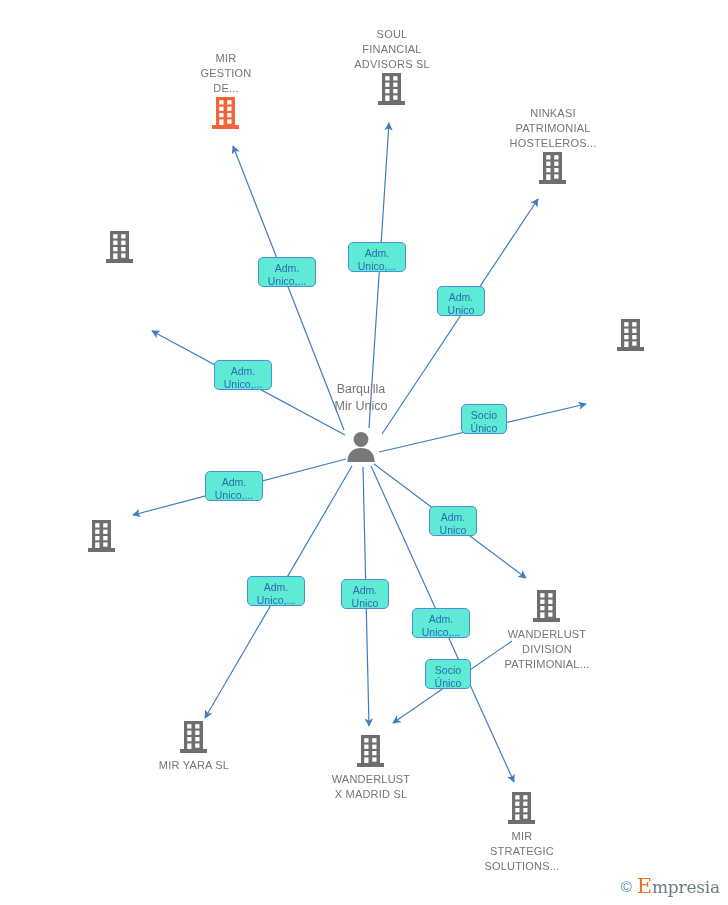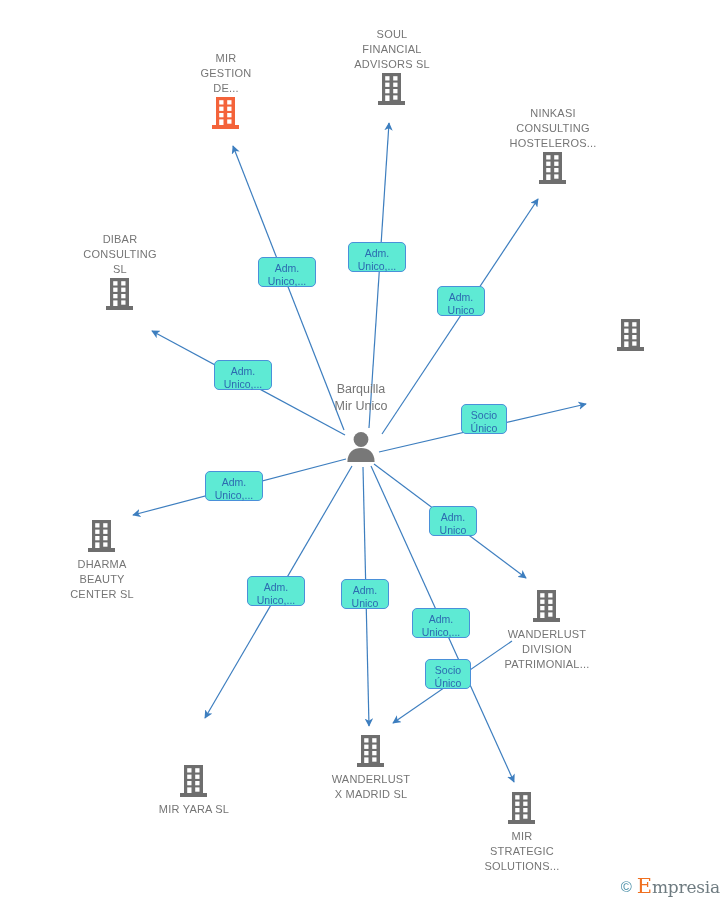--- a/index.html
+++ b/index.html
@@ -149,39 +149,36 @@
           <rect x="8.2" y="10.6" width="4.3" height="4.3" fill="#fff"></rect>
           <rect x="16.2" y="10.6" width="4.3" height="4.3" fill="#fff"></rect>
           <rect x="8.2" y="17" width="4.3" height="4.3" fill="#fff"></rect>
           <rect x="16.2" y="17" width="4.3" height="4.3" fill="#fff"></rect>
           <rect x="8.2" y="23.4" width="4.3" height="5.6" fill="#fff"></rect>
           <rect x="16.2" y="23.4" width="4.3" height="4.3" fill="#fff"></rect>
         </svg></div>
     </div>
     <div class="node above" style="left: 553px; top: 104px;">
       <div class="node-label">NINKASI
-CONSULTING
+PATRIMONIAL
 HOSTELEROS...</div>
       <div class="node-icon"><svg width="30" height="34" viewBox="0 0 30 34" xmlns="http://www.w3.org/2000/svg">
           <rect x="5" y="1" width="19" height="28" fill="#6e6e6e"></rect>
           <rect x="1" y="29" width="27" height="4" fill="#6e6e6e"></rect>
           <rect x="8.2" y="4.2" width="4.3" height="4.3" fill="#fff"></rect>
           <rect x="16.2" y="4.2" width="4.3" height="4.3" fill="#fff"></rect>
           <rect x="8.2" y="10.6" width="4.3" height="4.3" fill="#fff"></rect>
           <rect x="16.2" y="10.6" width="4.3" height="4.3" fill="#fff"></rect>
           <rect x="8.2" y="17" width="4.3" height="4.3" fill="#fff"></rect>
           <rect x="16.2" y="17" width="4.3" height="4.3" fill="#fff"></rect>
           <rect x="8.2" y="23.4" width="4.3" height="5.6" fill="#fff"></rect>
           <rect x="16.2" y="23.4" width="4.3" height="4.3" fill="#fff"></rect>
         </svg></div>
     </div>
     <div class="node above" style="left: 120px; top: 230px;">
-      <div class="node-label">DIBAR
-CONSULTING
-SL</div>
       <div class="node-icon"><svg width="30" height="34" viewBox="0 0 30 34" xmlns="http://www.w3.org/2000/svg">
           <rect x="5" y="1" width="19" height="28" fill="#6e6e6e"></rect>
           <rect x="1" y="29" width="27" height="4" fill="#6e6e6e"></rect>
           <rect x="8.2" y="4.2" width="4.3" height="4.3" fill="#fff"></rect>
           <rect x="16.2" y="4.2" width="4.3" height="4.3" fill="#fff"></rect>
           <rect x="8.2" y="10.6" width="4.3" height="4.3" fill="#fff"></rect>
           <rect x="16.2" y="10.6" width="4.3" height="4.3" fill="#fff"></rect>
           <rect x="8.2" y="17" width="4.3" height="4.3" fill="#fff"></rect>
           <rect x="16.2" y="17" width="4.3" height="4.3" fill="#fff"></rect>
           <rect x="8.2" y="23.4" width="4.3" height="5.6" fill="#fff"></rect>
@@ -208,25 +205,22 @@
           <rect x="1" y="29" width="27" height="4" fill="#6e6e6e"></rect>
           <rect x="8.2" y="4.2" width="4.3" height="4.3" fill="#fff"></rect>
           <rect x="16.2" y="4.2" width="4.3" height="4.3" fill="#fff"></rect>
           <rect x="8.2" y="10.6" width="4.3" height="4.3" fill="#fff"></rect>
           <rect x="16.2" y="10.6" width="4.3" height="4.3" fill="#fff"></rect>
           <rect x="8.2" y="17" width="4.3" height="4.3" fill="#fff"></rect>
           <rect x="16.2" y="17" width="4.3" height="4.3" fill="#fff"></rect>
           <rect x="8.2" y="23.4" width="4.3" height="5.6" fill="#fff"></rect>
           <rect x="16.2" y="23.4" width="4.3" height="4.3" fill="#fff"></rect>
         </svg></div>
-      <div class="node-label">DHARMA
-BEAUTY
-CENTER  SL</div>
-    </div>
-    <div class="node below" style="left: 194px; top: 762px;">
+    </div>
+    <div class="node below" style="left: 194px; top: 718px;">
       <div class="node-icon"><svg width="30" height="34" viewBox="0 0 30 34" xmlns="http://www.w3.org/2000/svg">
           <rect x="5" y="1" width="19" height="28" fill="#6e6e6e"></rect>
           <rect x="1" y="29" width="27" height="4" fill="#6e6e6e"></rect>
           <rect x="8.2" y="4.2" width="4.3" height="4.3" fill="#fff"></rect>
           <rect x="16.2" y="4.2" width="4.3" height="4.3" fill="#fff"></rect>
           <rect x="8.2" y="10.6" width="4.3" height="4.3" fill="#fff"></rect>
           <rect x="16.2" y="10.6" width="4.3" height="4.3" fill="#fff"></rect>
           <rect x="8.2" y="17" width="4.3" height="4.3" fill="#fff"></rect>
           <rect x="16.2" y="17" width="4.3" height="4.3" fill="#fff"></rect>
           <rect x="8.2" y="23.4" width="4.3" height="5.6" fill="#fff"></rect>

